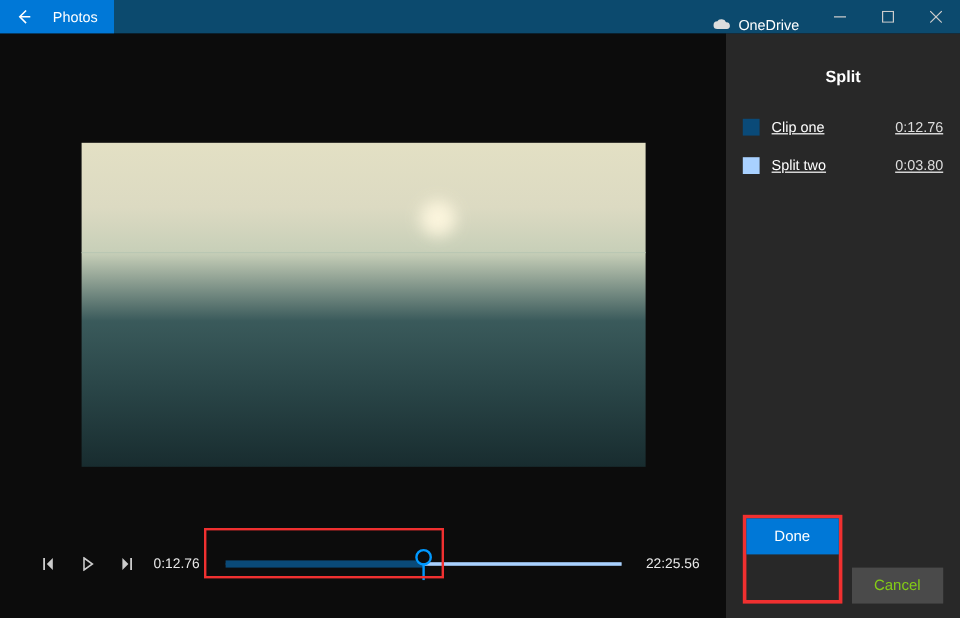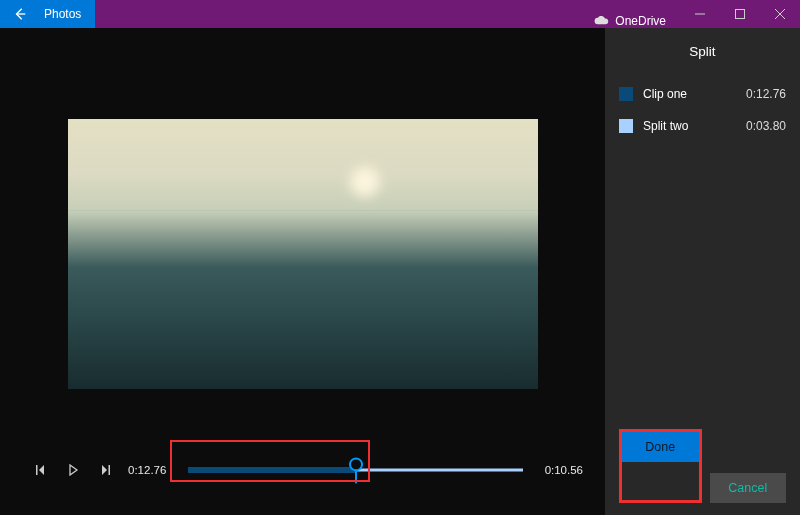--- a/index.html
+++ b/index.html
@@ -1,18 +1,18 @@
 <!DOCTYPE html>
 <html><head>
   <meta charset="utf-8">
   <style>
     * { margin: 0; padding: 0; box-sizing: border-box; }
     body { width: 800px; height: 515px; font-family: "Segoe UI", sans-serif; background: #0c0c0c; color: #ffffff; overflow: hidden; font-size: 12px; }
     .app { display: flex; flex-direction: column; height: 100%; }
-    .titlebar { display: flex; align-items: stretch; height: 28px; background: #701a75; }
+    .titlebar { display: flex; align-items: stretch; height: 28px; background: #0c4a6e; }
     .titlebar-left { display: flex; align-items: center; background: #0078d7; }
     .back-btn { width: 40px; height: 100%; display: flex; align-items: center; justify-content: center; cursor: pointer; }
     .title { padding: 0 14px 0 4px; font-size: 12px; line-height: 28px; }
     .titlebar-mid { flex: 1; }
     .titlebar-right { display: flex; align-items: flex-end; gap: 0; }
     .onedrive { display: flex; align-items: center; padding: 0 14px; gap: 6px; font-size: 12px; }
     .win-btn { width: 40px; height: 28px; display: flex; align-items: center; justify-content: center; cursor: pointer; }
     .body { display: flex; flex: 1; min-height: 0; }
     .main { width: 605px; background: #0c0c0c; display: flex; flex-direction: column; padding: 14px 14px 0 14px; }
     .preview-container { flex: 1; display: flex; align-items: center; justify-content: center; margin-top: 40px; }
@@ -25,31 +25,31 @@
     .track-wrap { flex: 1; position: relative; display:flex; align-items:center; margin: 0 6px; }
     .track { position:absolute; left:0; right:0; top:50%; height:1px; background:#555; transform: translateY(-50%);}
     .clip1-bar { position:absolute; left:0; width:50%; top:50%; height:6px; background:#0a4a78; transform: translateY(-50%);}
     .clip2-bar { position:absolute; left:50%; right:0; top:50%; height:3px; background:#a9d1ff; transform: translateY(-50%);}
     .handle { position:absolute; left:50%; top:50%; width:14px; height:14px; border:2px solid #0099ff; border-radius:50%; background:#0c0c0c; transform: translate(-50%,-90%);}
     .handle::after { content:""; position:absolute; left:50%; top:100%; width:2px; height:14px; background:#0099ff; transform:translateX(-50%);}
     .highlight-red { position:absolute; border:2px solid #f03030; pointer-events:none; }
     .hl-timeline { left:170px; bottom:33px; width:200px; height:42px; }
     .hl-done { border:3px solid #f03030; }
     .side { width: 195px; background: #282828; display: flex; flex-direction: column; padding: 12px 14px 12px 14px; }
-    .side-title { text-align: center; font-size: 13.5px; margin: 4px 0 28px; font-weight: 400; }
-    .clip-row { display:flex; align-items:center; gap:10px; margin-bottom:18px; font-size:12px; }
+    .side-title { text-align: center; font-size: 13.5px; margin: 16px 0 28px; font-weight: 700; }
+    .clip-row { display:flex; align-items:center; gap:10px; margin-bottom:18px; font-size:12px;text-decoration:underline; }
     .swatch { width:14px; height:14px; }
     .swatch1 { background:#0a4a78; }
     .swatch2 { background:#a9d1ff; }
     .clip-label { flex:1; }
     .clip-time { color:#ddd; }
     .side-bottom { margin-top:auto; display:flex; gap:8px; }
     .btn { flex:1; height:30px; display:flex; align-items:center; justify-content:center; font-size:12.5px; cursor:pointer; }
-    .btn-primary { background:#0078d7; color:#0f172a; }
-    .btn-secondary { background:#4a4a4a; color:#14b8a6;margin-top:44px; }
+    .btn-primary { background:#0078d7; color:#ffffff; }
+    .btn-secondary { background:#4a4a4a; color:#84cc16;margin-top:44px; }
     svg { display:block; }
   </style>
 </head>
 <body>
 
 <div class="app">
   <div class="titlebar">
     <div class="titlebar-left">
       <div class="back-btn">
         <svg width="14" height="14" viewBox="0 0 16 16">
@@ -112,21 +112,21 @@
               <rect x="9.5" y="1" width="1.5" height="10" fill="#ccc"></rect>
             </svg>
         </div>
         <div class="time">0:12.76</div>
         <div class="track-wrap" style="height:30px;">
           <div class="track"></div>
           <div class="clip1-bar"></div>
           <div class="clip2-bar"></div>
           <div class="handle"></div>
         </div>
-        <div class="time" style="text-align:right;">0:10.56</div>
+        <div class="time" style="text-align:right;">22:25.56</div>
       </div>
       <div class="highlight-red hl-timeline"></div>
     </div>
 
     <div class="side">
       <div class="side-title">Split</div>
       <div class="clip-row">
         <div class="swatch swatch1"></div>
         <div class="clip-label">Clip one</div>
         <div class="clip-time">0:12.76</div>

